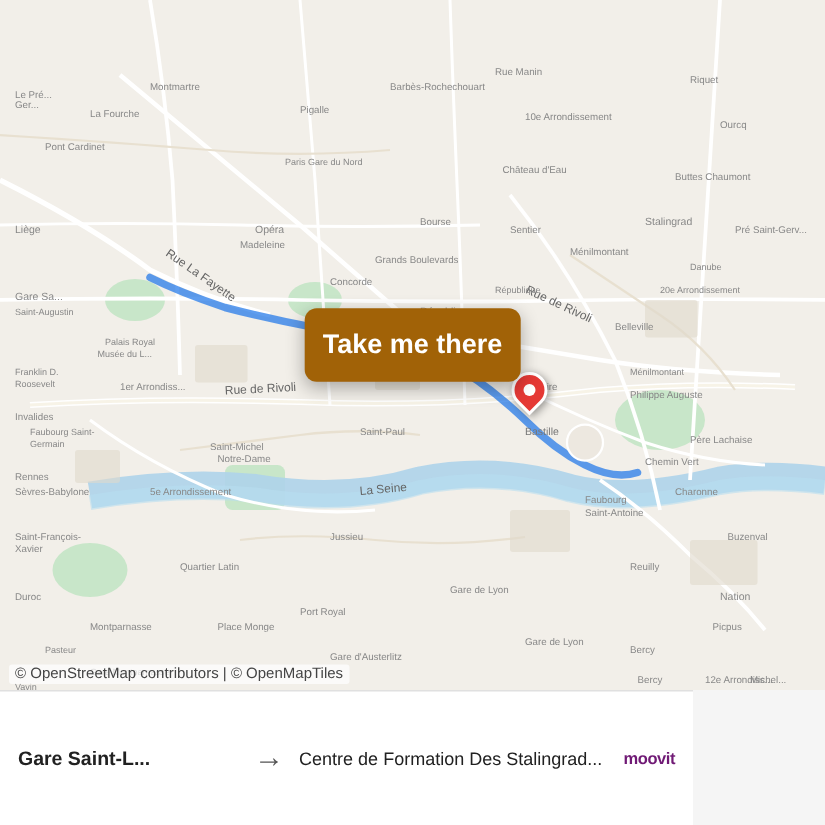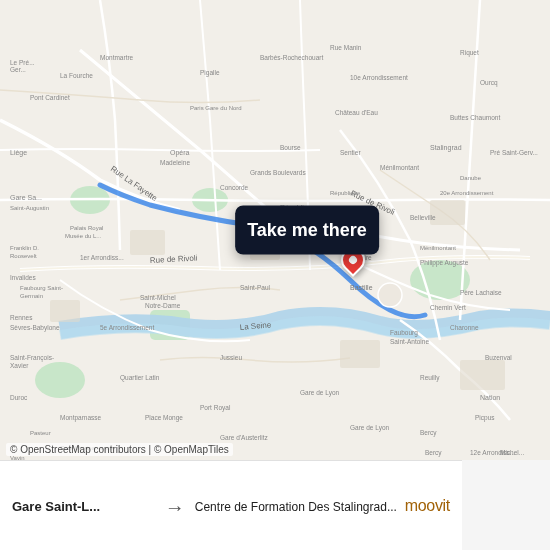--- a/index.html
+++ b/index.html
@@ -22,32 +22,31 @@
     #map-svg {
       width: 100%;
       height: 100%;
     }
 
     #take-me-there-btn {
       position: absolute;
       top: 50%;
       left: 50%;
       transform: translate(-50%, -50%);
-      background: #0f172a;
+      background: #a16207;
       color: white;
       border: none;
       border-radius: 8px;
       padding: 14px 12px;
       font-size: 18px;
       font-weight: 600;
       cursor: pointer;
       box-shadow: 0 4px 12px rgba(0,0,0,0.3);
       white-space: nowrap;
       z-index: 10;
-      margin-left: 32px;
     }
 
     #destination-marker {
       position: absolute;
       width: 24px;
       height: 24px;
       background: #e53935;
       border-radius: 50% 50% 50% 0;
       transform: rotate(-45deg);
       top: 54%;
@@ -128,23 +127,23 @@
     }
 
     #moovit-logo {
       display: flex;
       align-items: center;
       margin-left: 10px;
       flex-shrink: 0;
     }
 
     #moovit-logo-text {
-      font-size: 16px;
-      font-weight: 400;
-      color: #a16207;
+      font-size: 11px;
+      font-weight: 700;
+      color: #701a75;
       letter-spacing: -0.3px;
     }
     .road-label { font-size: 8px; fill: #666; }
     .park-area { fill: #c8e6c9; }
   </style>
 </head>
 <body>
 
 <div id="map-container">
   <svg id="map-svg" viewBox="0 0 550 460" xmlns="http://www.w3.org/2000/svg">

